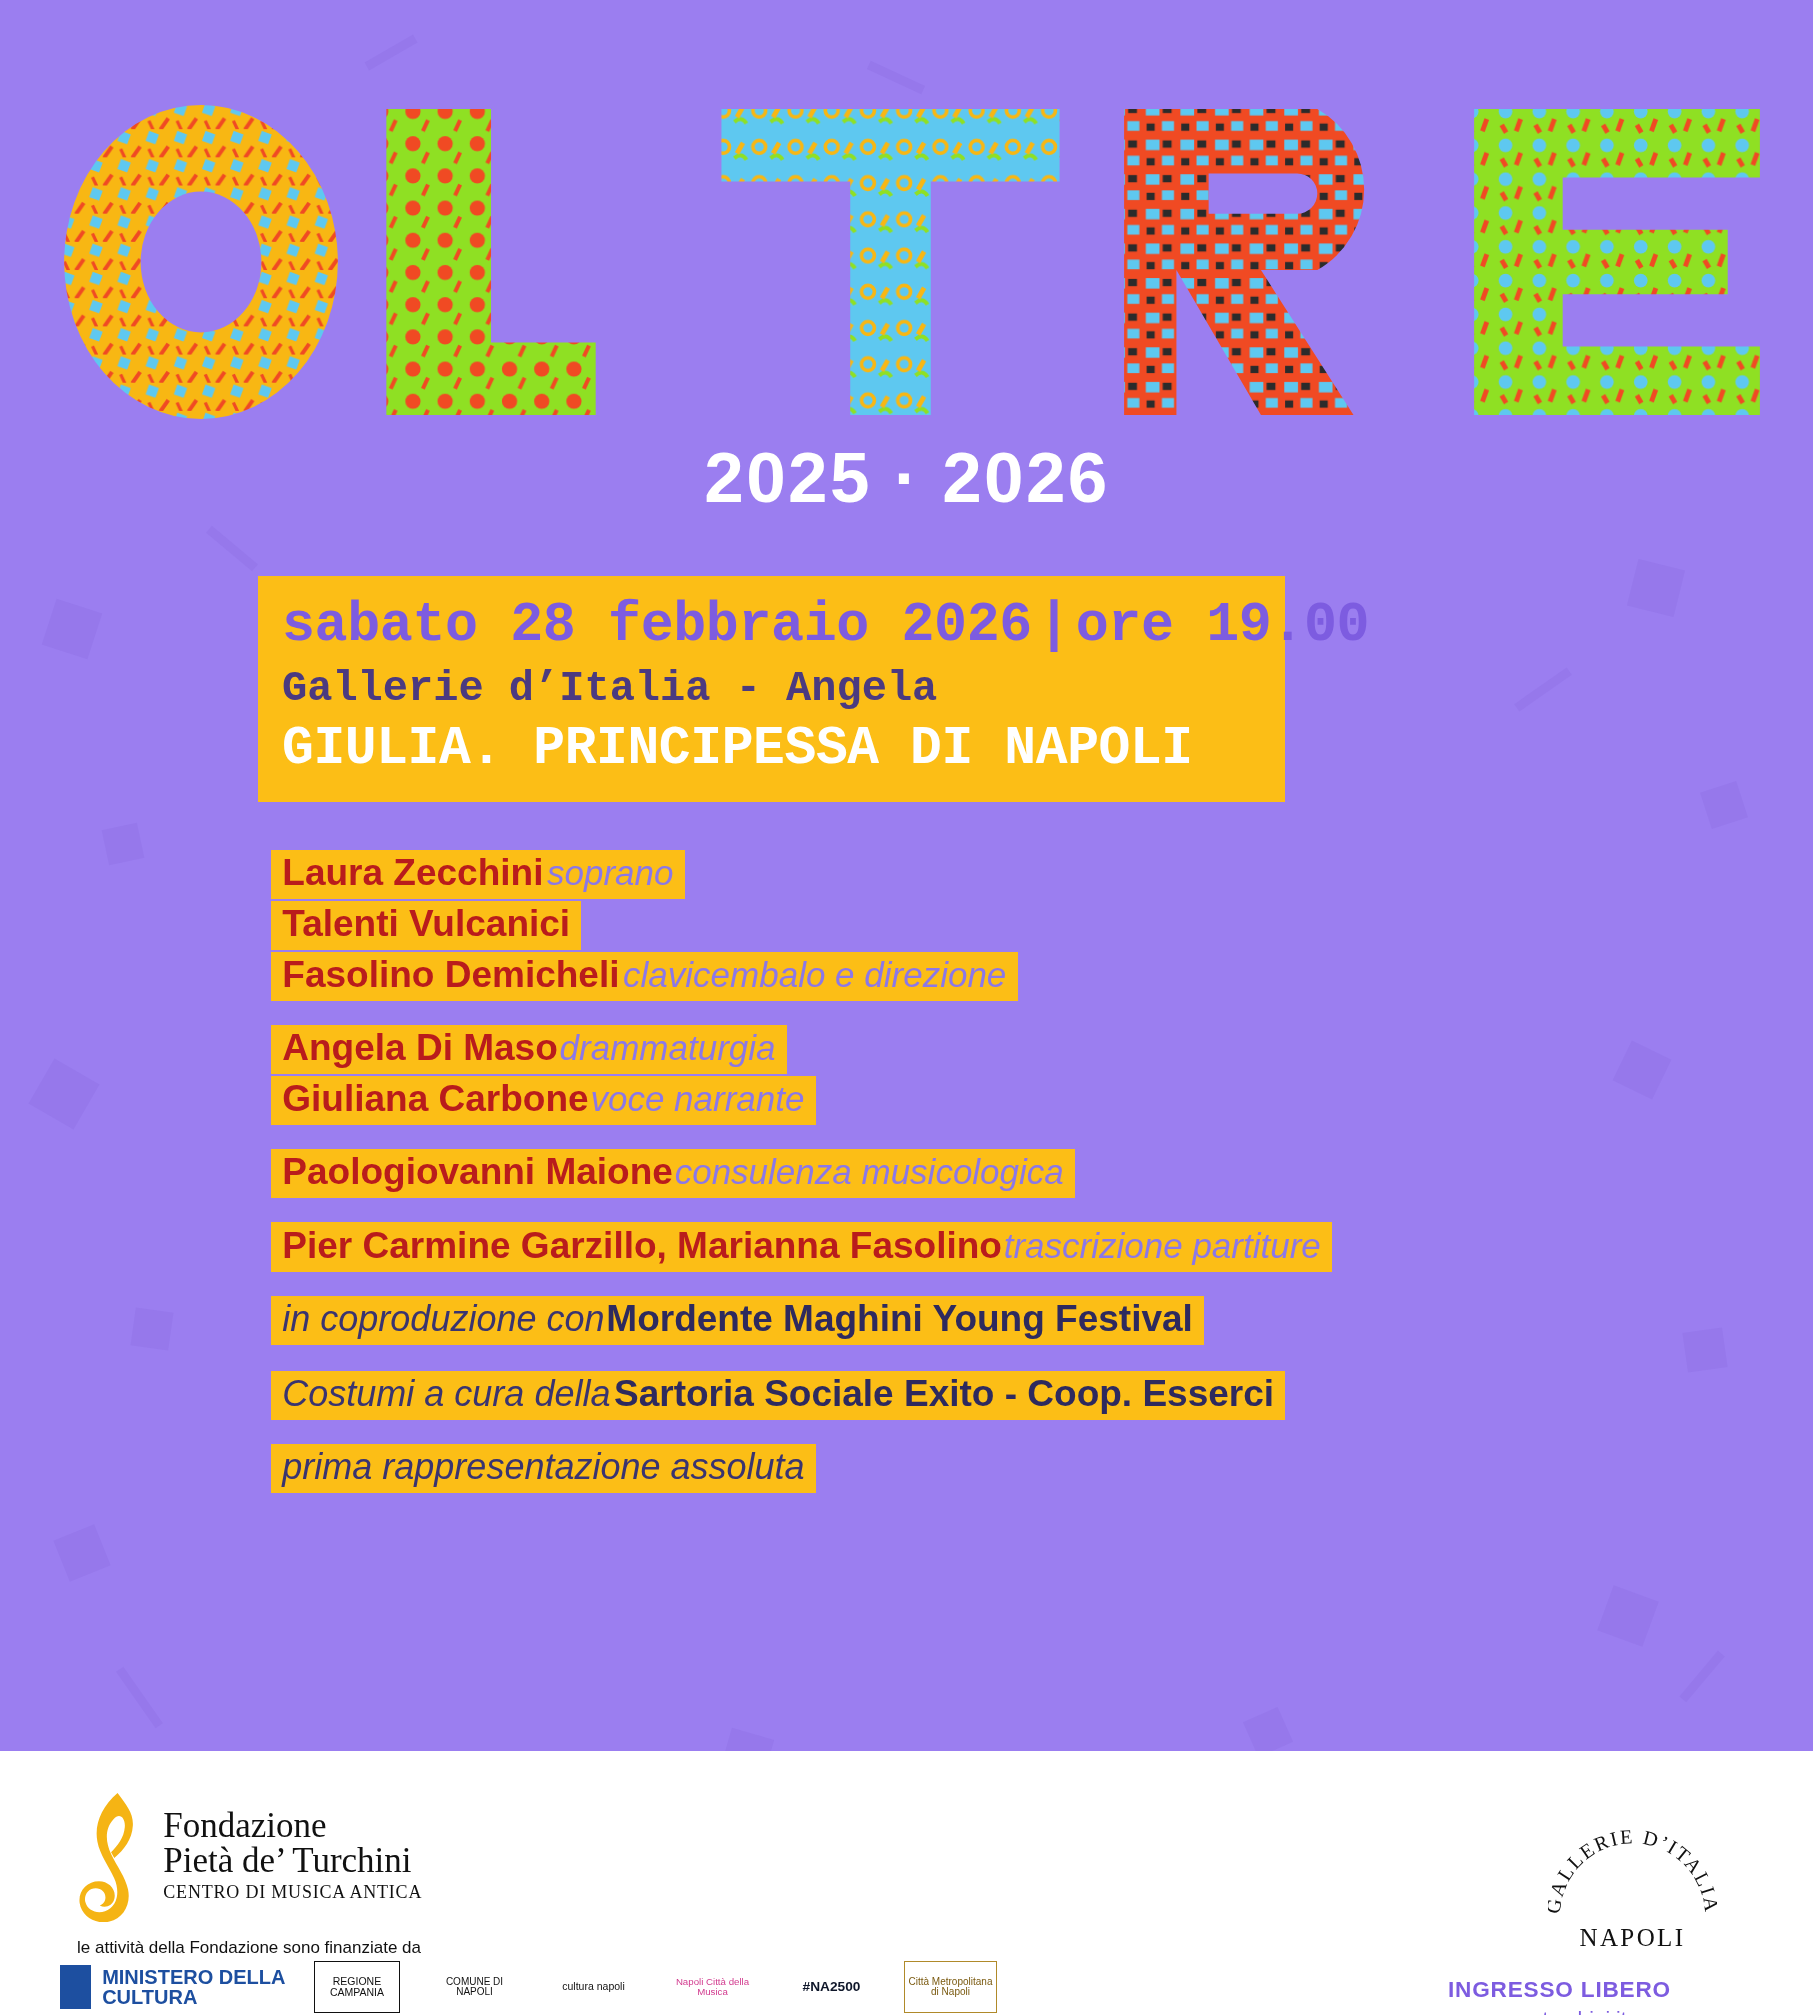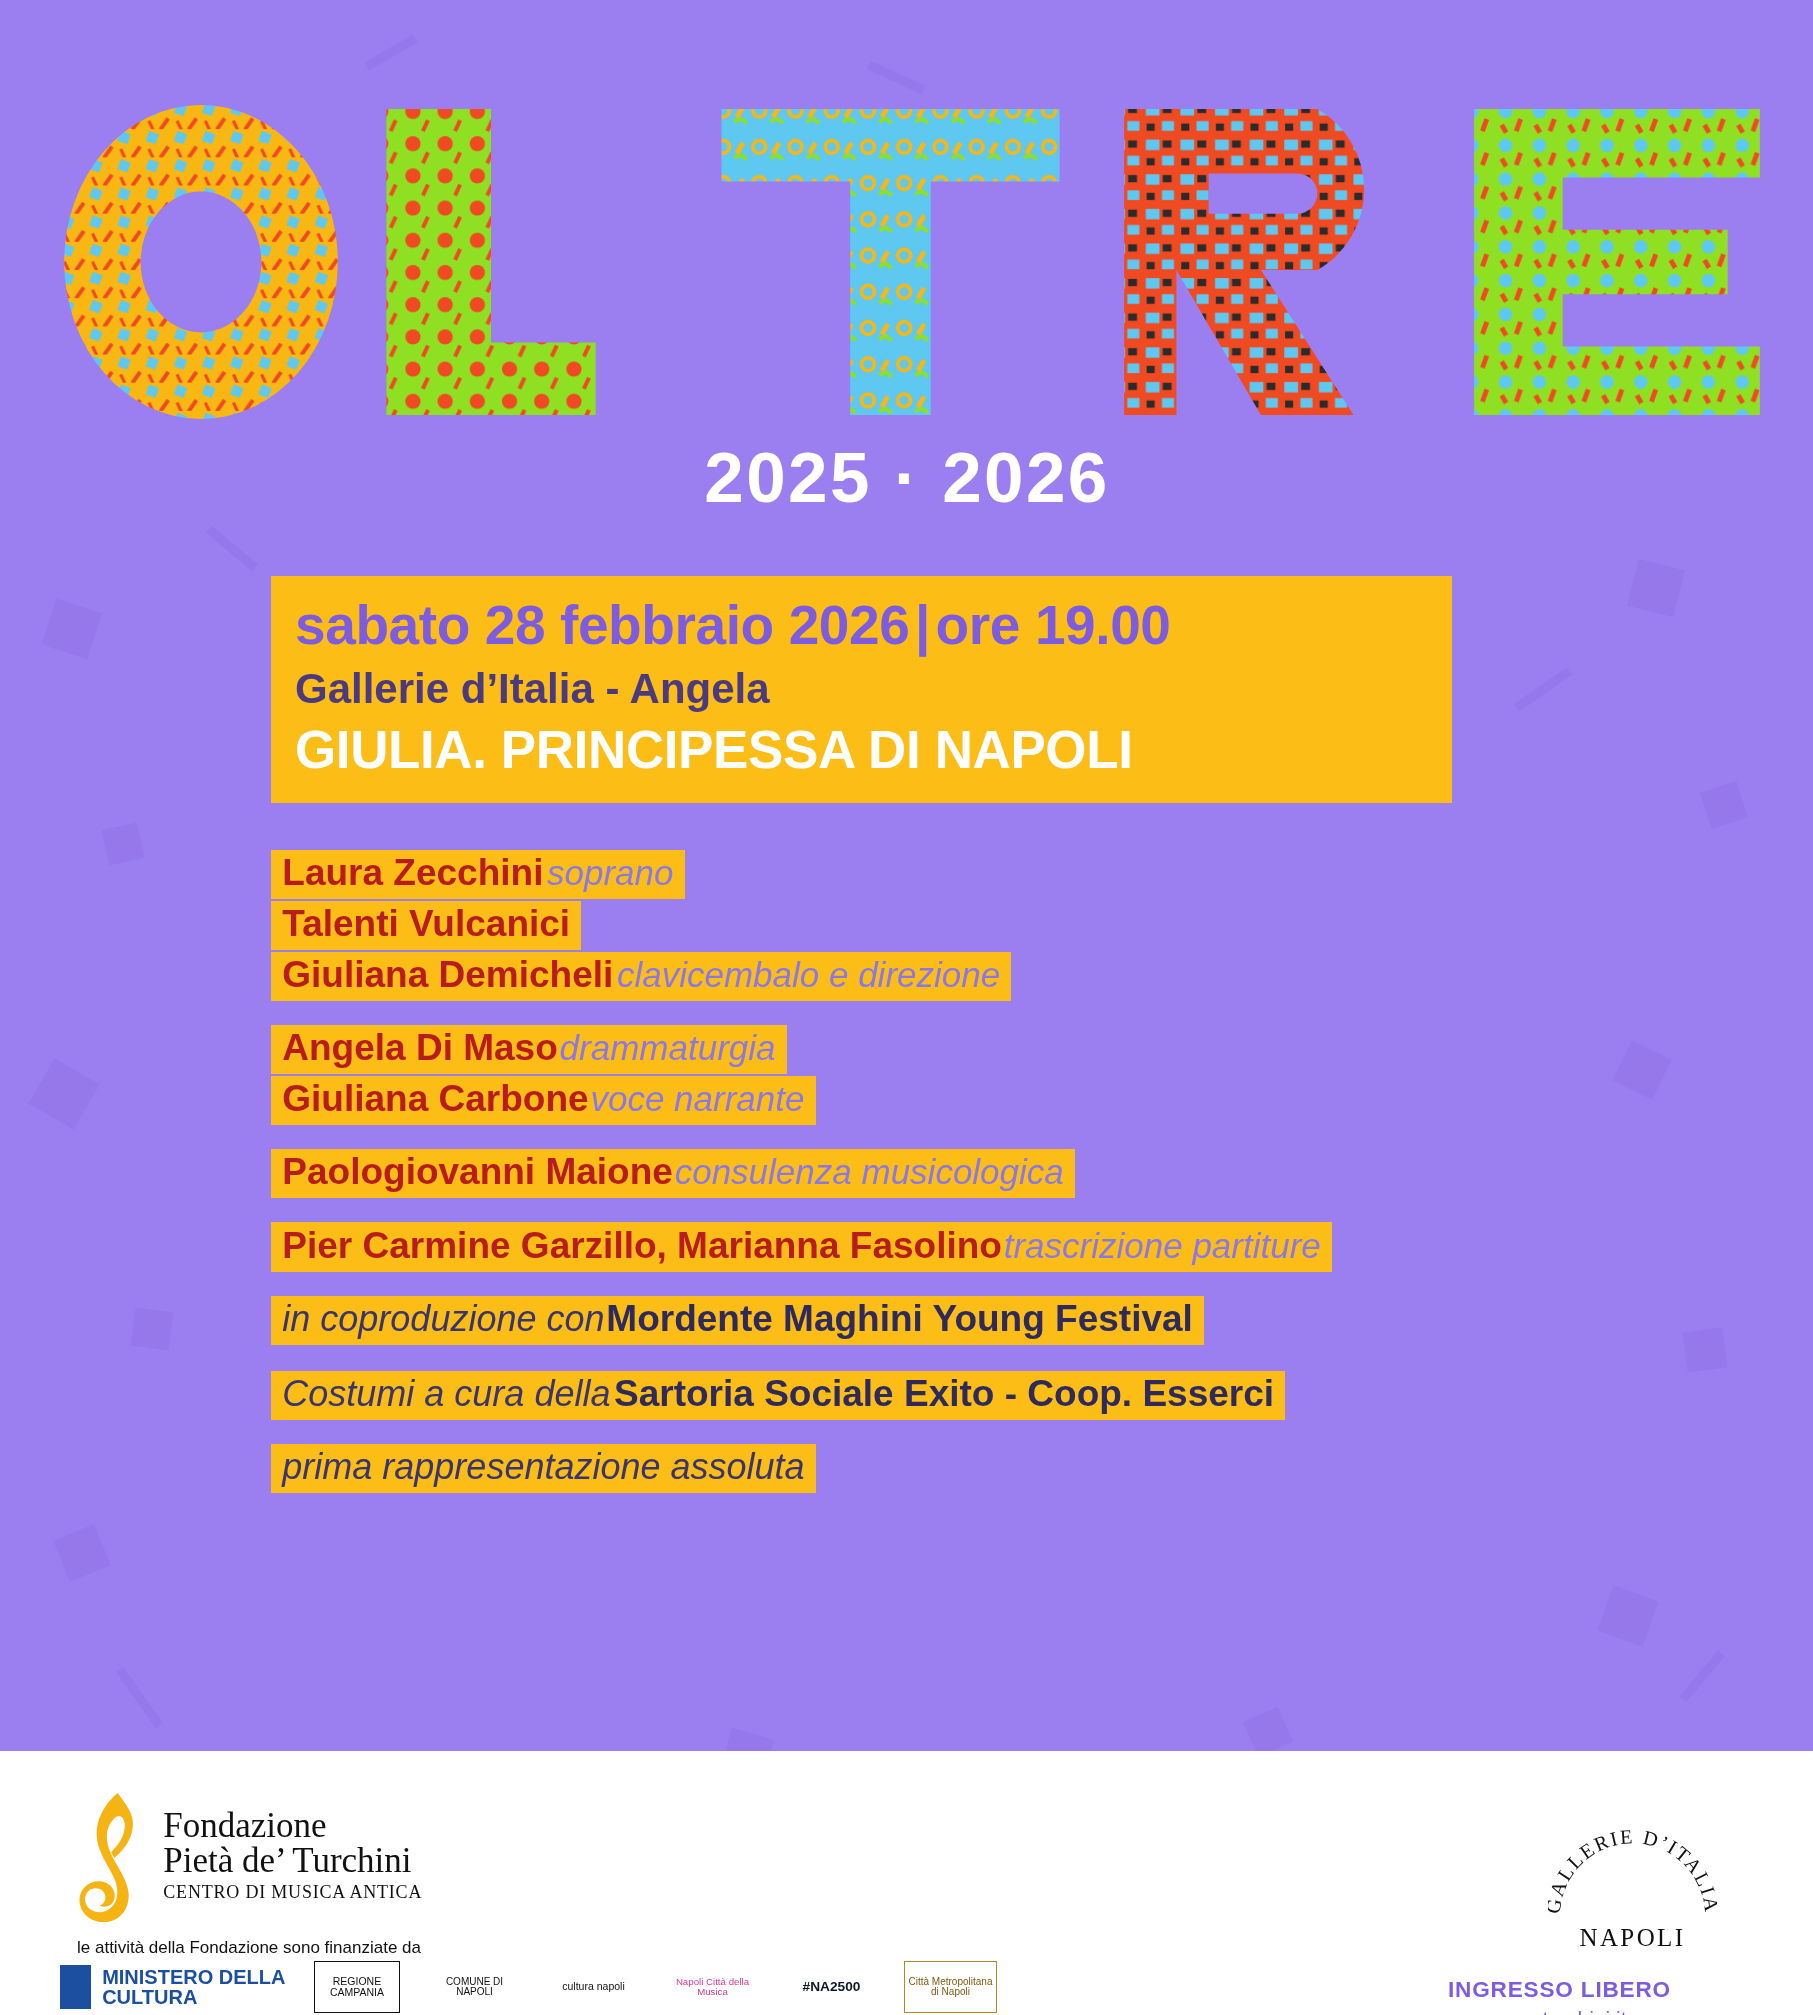--- a/index.html
+++ b/index.html
@@ -46,25 +46,26 @@
     text-align: center;
     color: #ffffff;
     font-size: 71px;
     font-weight: 700;
     letter-spacing: 2.4px;
   }
 
   
   .banner {
     position: absolute;
-    left: 271px;
+    left: 258px;
     top: 576px;
-    width: 1181px;
+    width: 1027px;
     background: #fcbe16;
     padding: 17.7px 24px 22.6px 24px;
+    font-family: Liberation Mono, monospace;
   }
   .banner .line1 {
     color: #7d5ce0;
     font-size: 55px;
     font-weight: 700;
     letter-spacing: -0.4px;
     line-height: 1.16;
     white-space: nowrap;
   }
   .banner .line1 .sep { color: #7d5ce0; font-weight: 700; padding: 0 5.6px; }
@@ -246,21 +247,21 @@
     </div>
     <div class="line2">Gallerie d’Italia - Angela</div>
     <div class="line3">GIULIA. PRINCIPESSA DI NAPOLI</div>
   </div>
 
   <div class="credits">
 
     <div class="cblock">
       <div><span class="crow"><span class="nm">Laura Zecchini</span>&nbsp;&nbsp;<span class="rl">soprano</span></span></div>
       <div><span class="crow"><span class="nm">Talenti Vulcanici</span></span></div>
-      <div><span class="crow"><span class="nm">Giuliana Demicheli</span>&nbsp;&nbsp;<span class="rl">clavicembalo e direzione</span></span></div>
+      <div><span class="crow"><span class="nm">Fasolino Demicheli</span>&nbsp;&nbsp;<span class="rl">clavicembalo e direzione</span></span></div>
     </div>
 
     <div class="cblock">
       <div><span class="crow"><span class="nm">Angela Di Maso</span>&nbsp;<span class="rl">drammaturgia</span></span></div>
       <div><span class="crow"><span class="nm">Giuliana Carbone</span>&nbsp;<span class="rl">voce narrante</span></span></div>
     </div>
 
     <div class="cblock">
       <div><span class="crow"><span class="nm">Paologiovanni Maione</span>&nbsp;<span class="rl">consulenza musicologica</span></span></div>
     </div>

